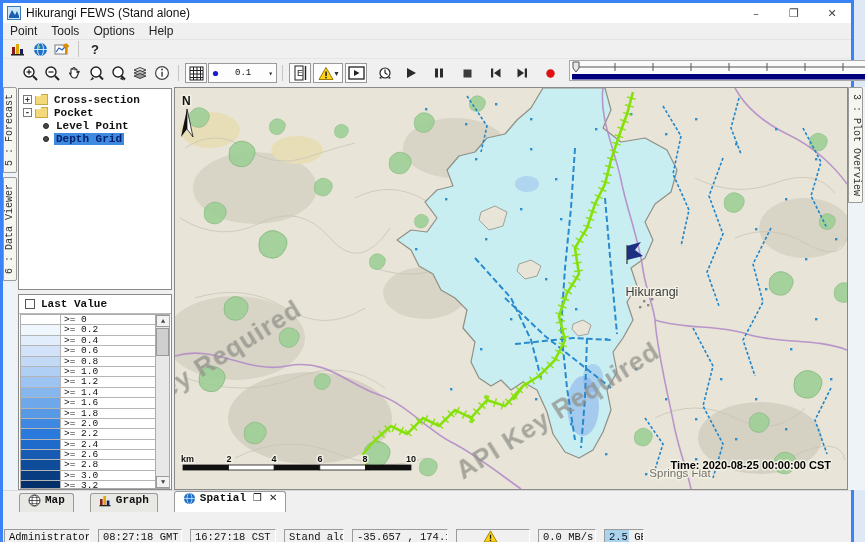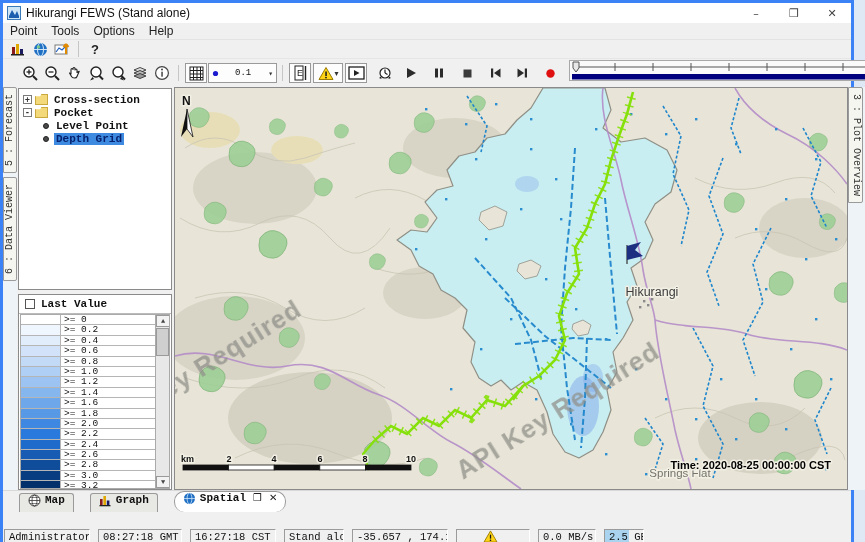--- a/index.html
+++ b/index.html
@@ -83,21 +83,21 @@
 
   .map-wrap { position:absolute; left:171px; top:0; width:674px; height:403px; border:1px solid #8a8a8a;
     background:#e8e5d8; }
 
   
   .tabbar { position:absolute; left:0; top:487px; width:100%; height:22px; background:#f0f0f0;
     display:flex; align-items:flex-end; padding-left:16px; border-top:1px solid #d8d8d8; }
   .btab { display:flex; gap:4px; height:19px; padding:0 8px;
     border:1px solid #9a9a9a; border-bottom:none; border-radius:3px 3px 0 0; background:#e8e8e4;
     font-family:"Liberation Mono",monospace; font-size:11px; font-weight:600; color:#111; margin-right:16px; }
-  .btab.active { background:#ffffff; height:21px;border-radius:10px; }
+  .btab.active { background:#ffffff; height:21px; }
   .tab-ctrl { font-size:10px; color:#222; margin-left:3px; font-family:"DejaVu Sans",sans-serif; }
 
   .logsrow { position:absolute; left:0; top:509px; width:100%; height:16px; background:#f0f0f0; }
   .logs-btn { position:absolute; left:25px; top:0px; height:14px; padding:0 5px; background:#f6f6f2;
     border:1px solid #9a9a9a; border-radius:2px; font-family:"Liberation Mono",monospace; font-size:10px;
     color:#111; line-height:12px; }
 
   
   .statusbar { position:absolute; left:0; top:525px; width:100%; height:17px; background:#f0f0f0;
     display:flex; font-family:"Liberation Mono",monospace; font-size:10.5px; color:#111; }

